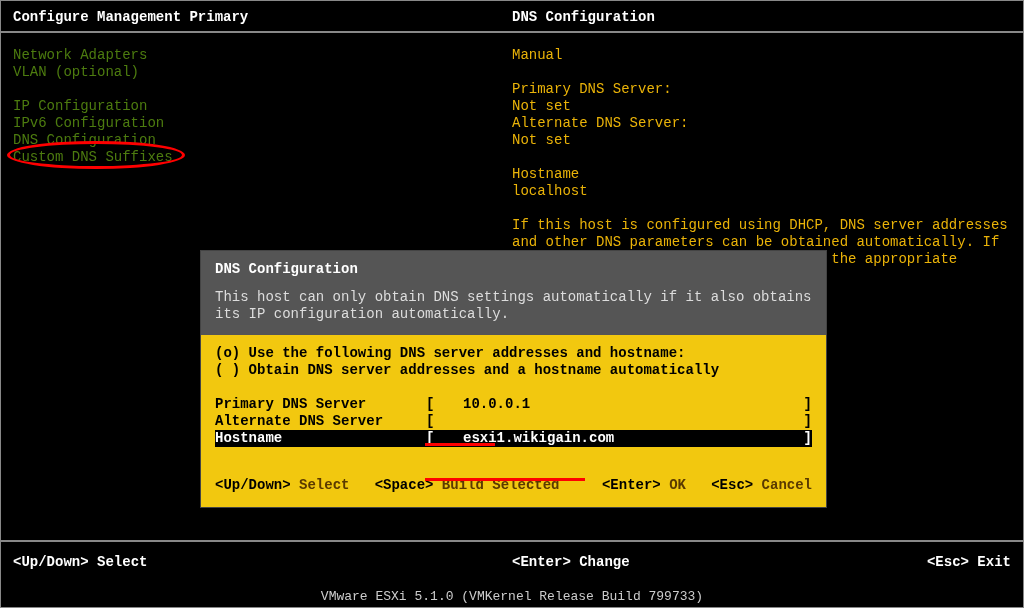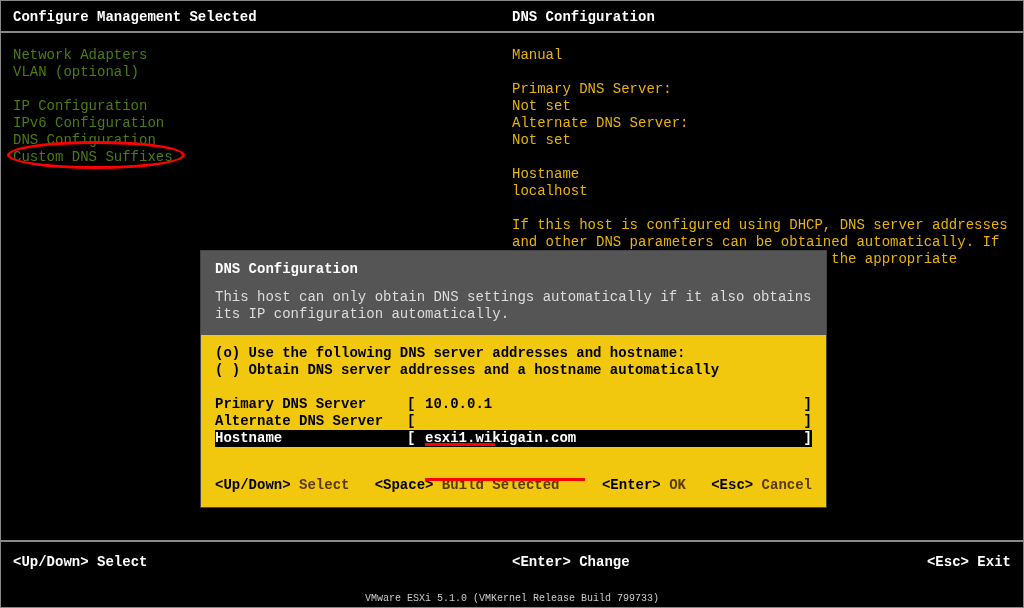--- a/index.html
+++ b/index.html
@@ -66,21 +66,21 @@
   }
   .footer-inner { display: flex; }
   .footer-left { width: 50%; }
   .footer-mid { width: 40%; }
   .footer-right { width: 10%; text-align: right; }
   .brand-bar {
     position: absolute;
     left: 0; right: 0; bottom: 0;
     text-align: center;
     color: #ccc;
-    font-size: 10px;
+    font-size: 13px;
     padding: 3px 0;
   }
   
   .dialog {
     position: absolute;
     left: 200px;
     top: 250px;
     width: 625px;
     box-shadow: 0 0 0 1px #444;
   }
@@ -96,20 +96,21 @@
     color: #000;
     padding: 10px 14px 14px 14px;
     font-weight: bold;
   }
   .opt { line-height: 17px; white-space: pre; }
   .field-row {
     display: flex;
     line-height: 17px;
     white-space: pre;
     margin-top: 0;
+    gap: 19px;
   }
   .field-label { width: 192px; }
   .field-open { width: 18px; }
   .field-value { flex: 1; }
   .field-close { width: 10px; text-align: right; }
   .field-row.active {
     background: #000;
     color: #fff;
   }
   .underline-red {
@@ -125,21 +126,21 @@
   .df-seg { white-space: pre; }
   .maroon { color: #5a3a00; }
   .df-spacer { flex: 1; }
 </style>
 </head>
 <body>
 
 <div class="outer">
 
   <div class="header">
-    <div class="left">Configure Management Selected</div>
+    <div class="left">Configure Management Primary</div>
     <div class="right">DNS Configuration</div>
   </div>
 
   <div class="content">
     <div class="col-left">
       <div class="menu-item">Network Adapters</div>
       <div class="menu-item">VLAN (optional)</div>
       <div class="blank"></div>
       <div class="menu-item">IP Configuration</div>
       <div class="menu-item">IPv6 Configuration</div>

